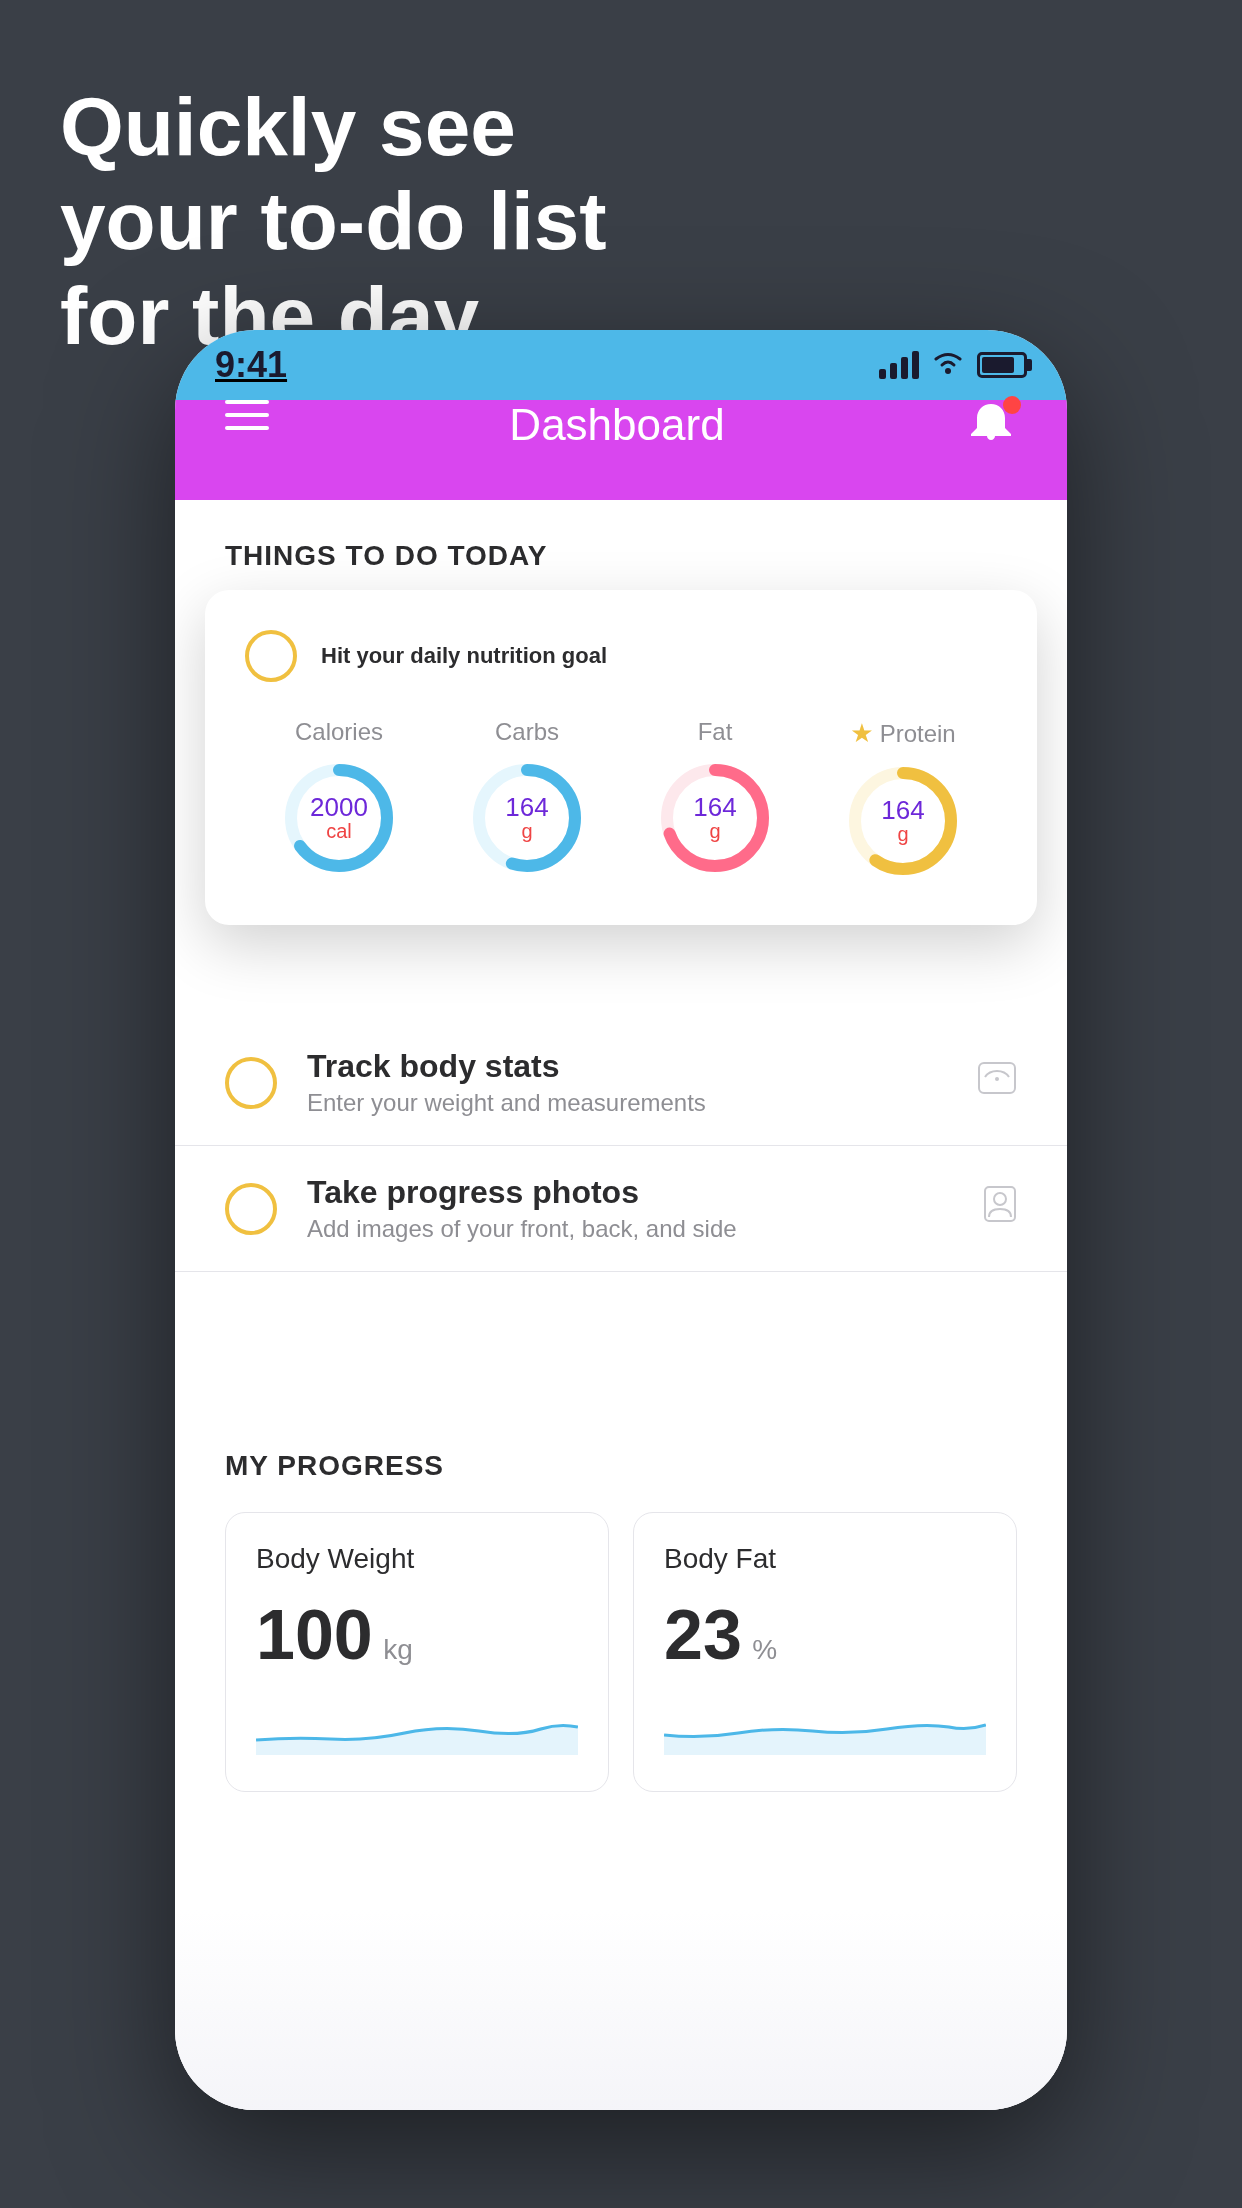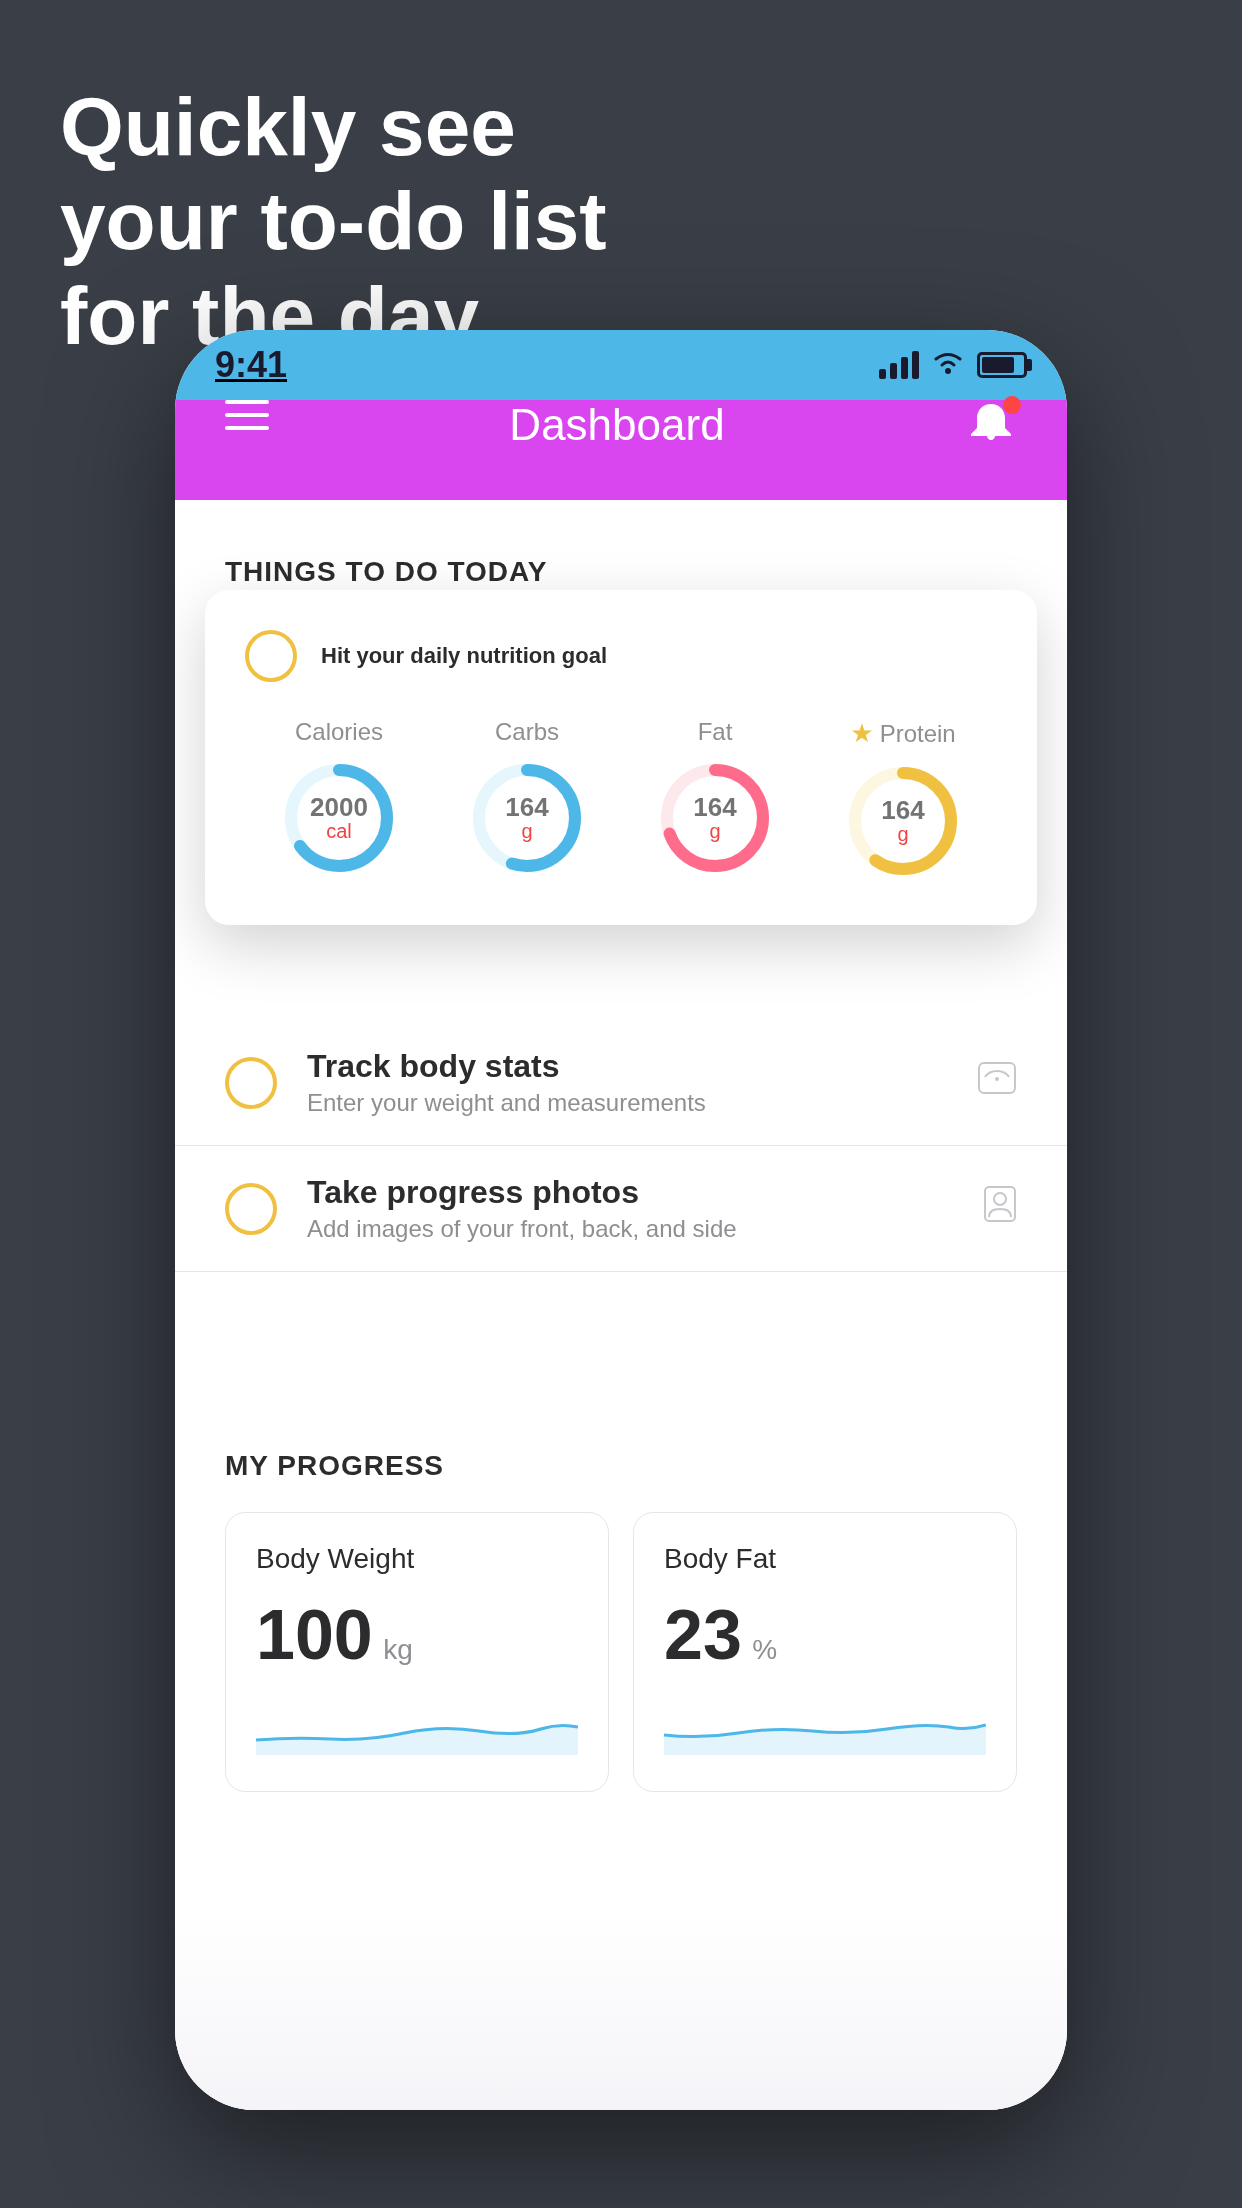--- a/index.html
+++ b/index.html
@@ -153,21 +153,21 @@
     
     .content-area {
       background: white;
       height: calc(1780px - 170px);
       overflow: hidden;
       position: relative;
     }
 
     
     .section-header {
-      padding: 56px 50px 20px;
+      padding: 40px 50px 20px;
       background: white;
     }
     .section-title {
       font-size: 28px;
       font-weight: 800;
       color: #2c2c2e;
       letter-spacing: 1px;
       text-transform: uppercase;
     }
 
@@ -236,22 +236,22 @@
     .donut-value {
       position: absolute;
       top: 50%;
       left: 50%;
       transform: translate(-50%, -50%);
       text-align: center;
     }
 
     .donut-num {
       font-size: 26px;
-      font-weight: 700;
-      color: #737373;
+      font-weight: 400;
+      color: #6d28d9;
       line-height: 1;
     }
 
     .donut-unit {
       font-size: 20px;
       color: #ef4444;
     }
 
     .star-label {
       display: flex;

